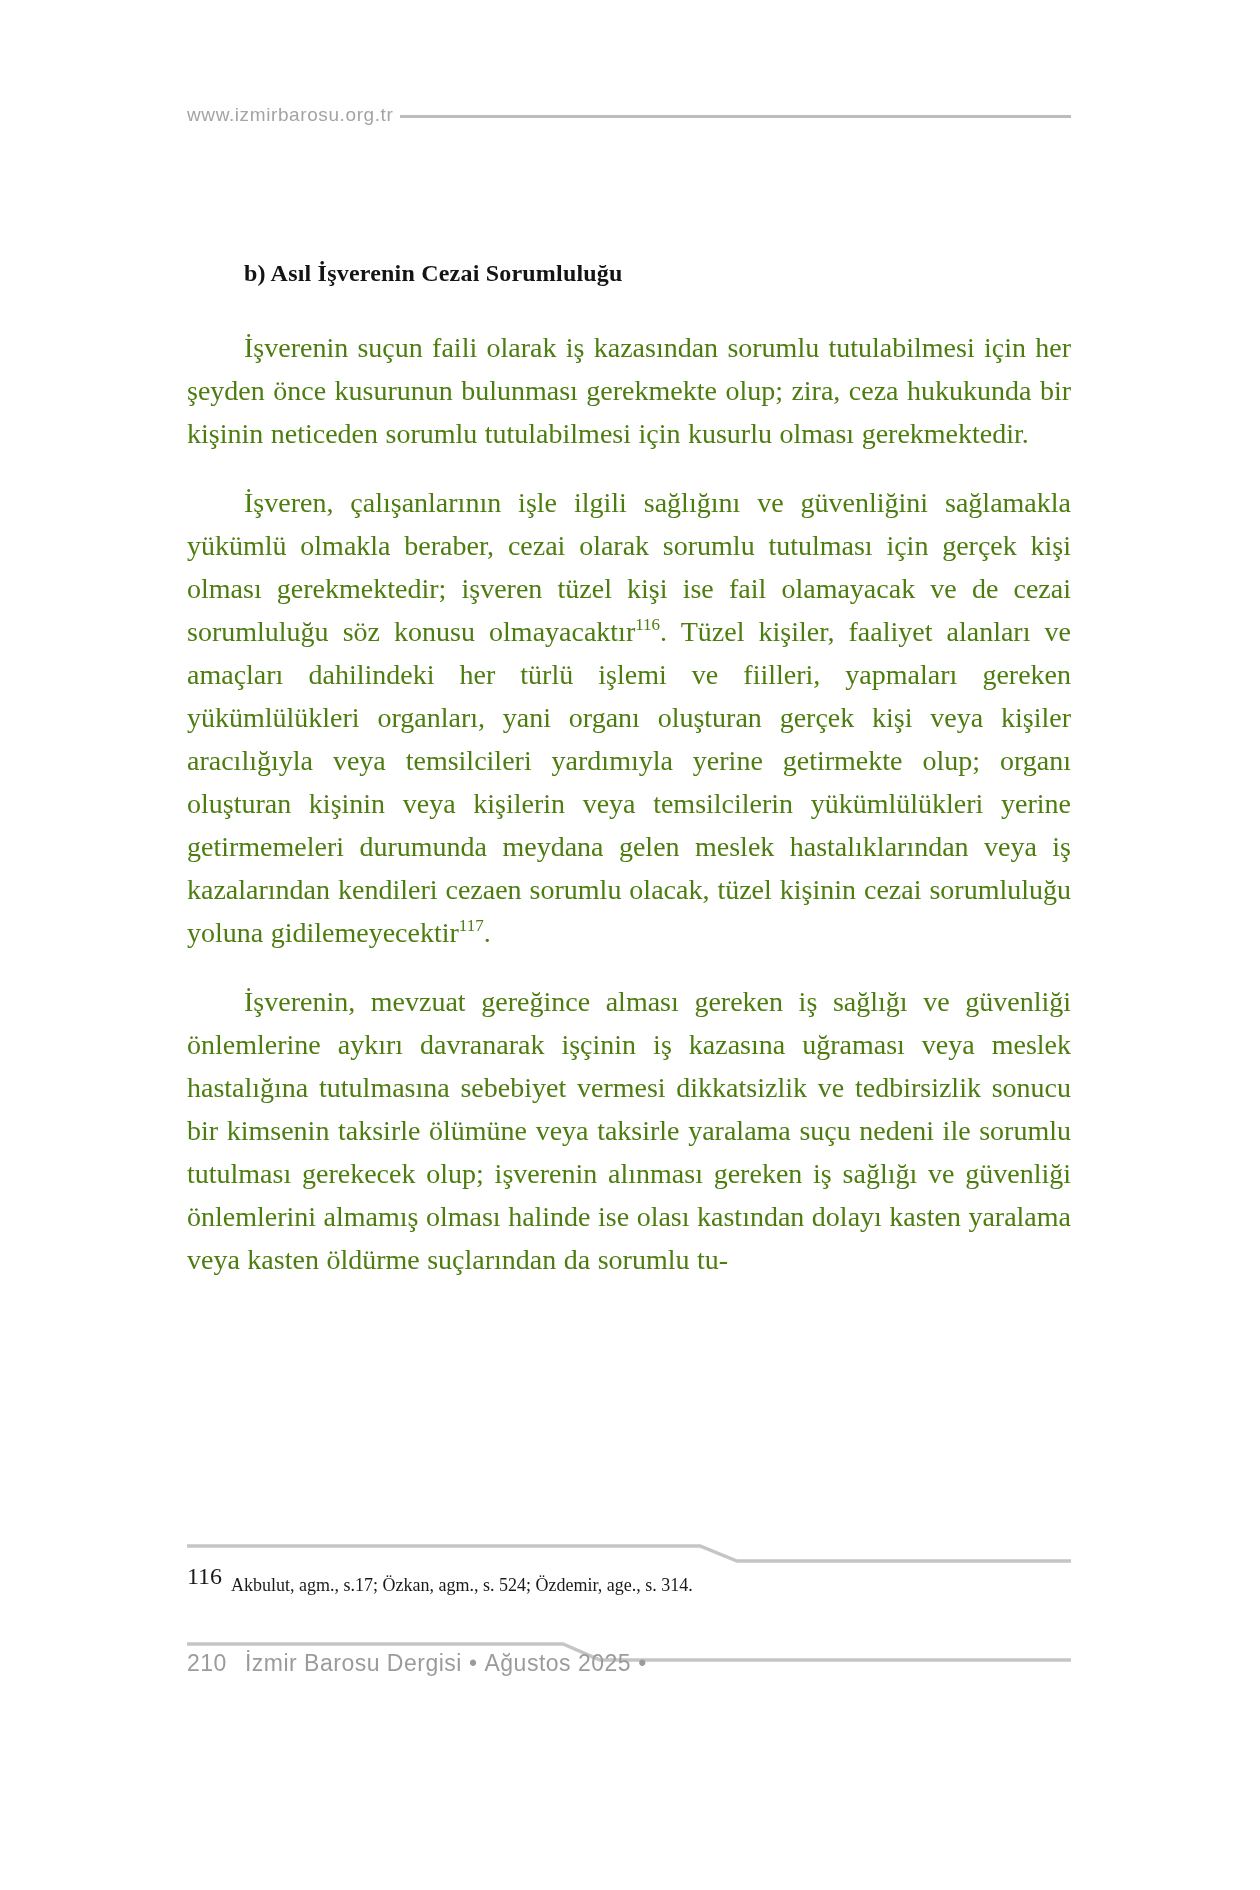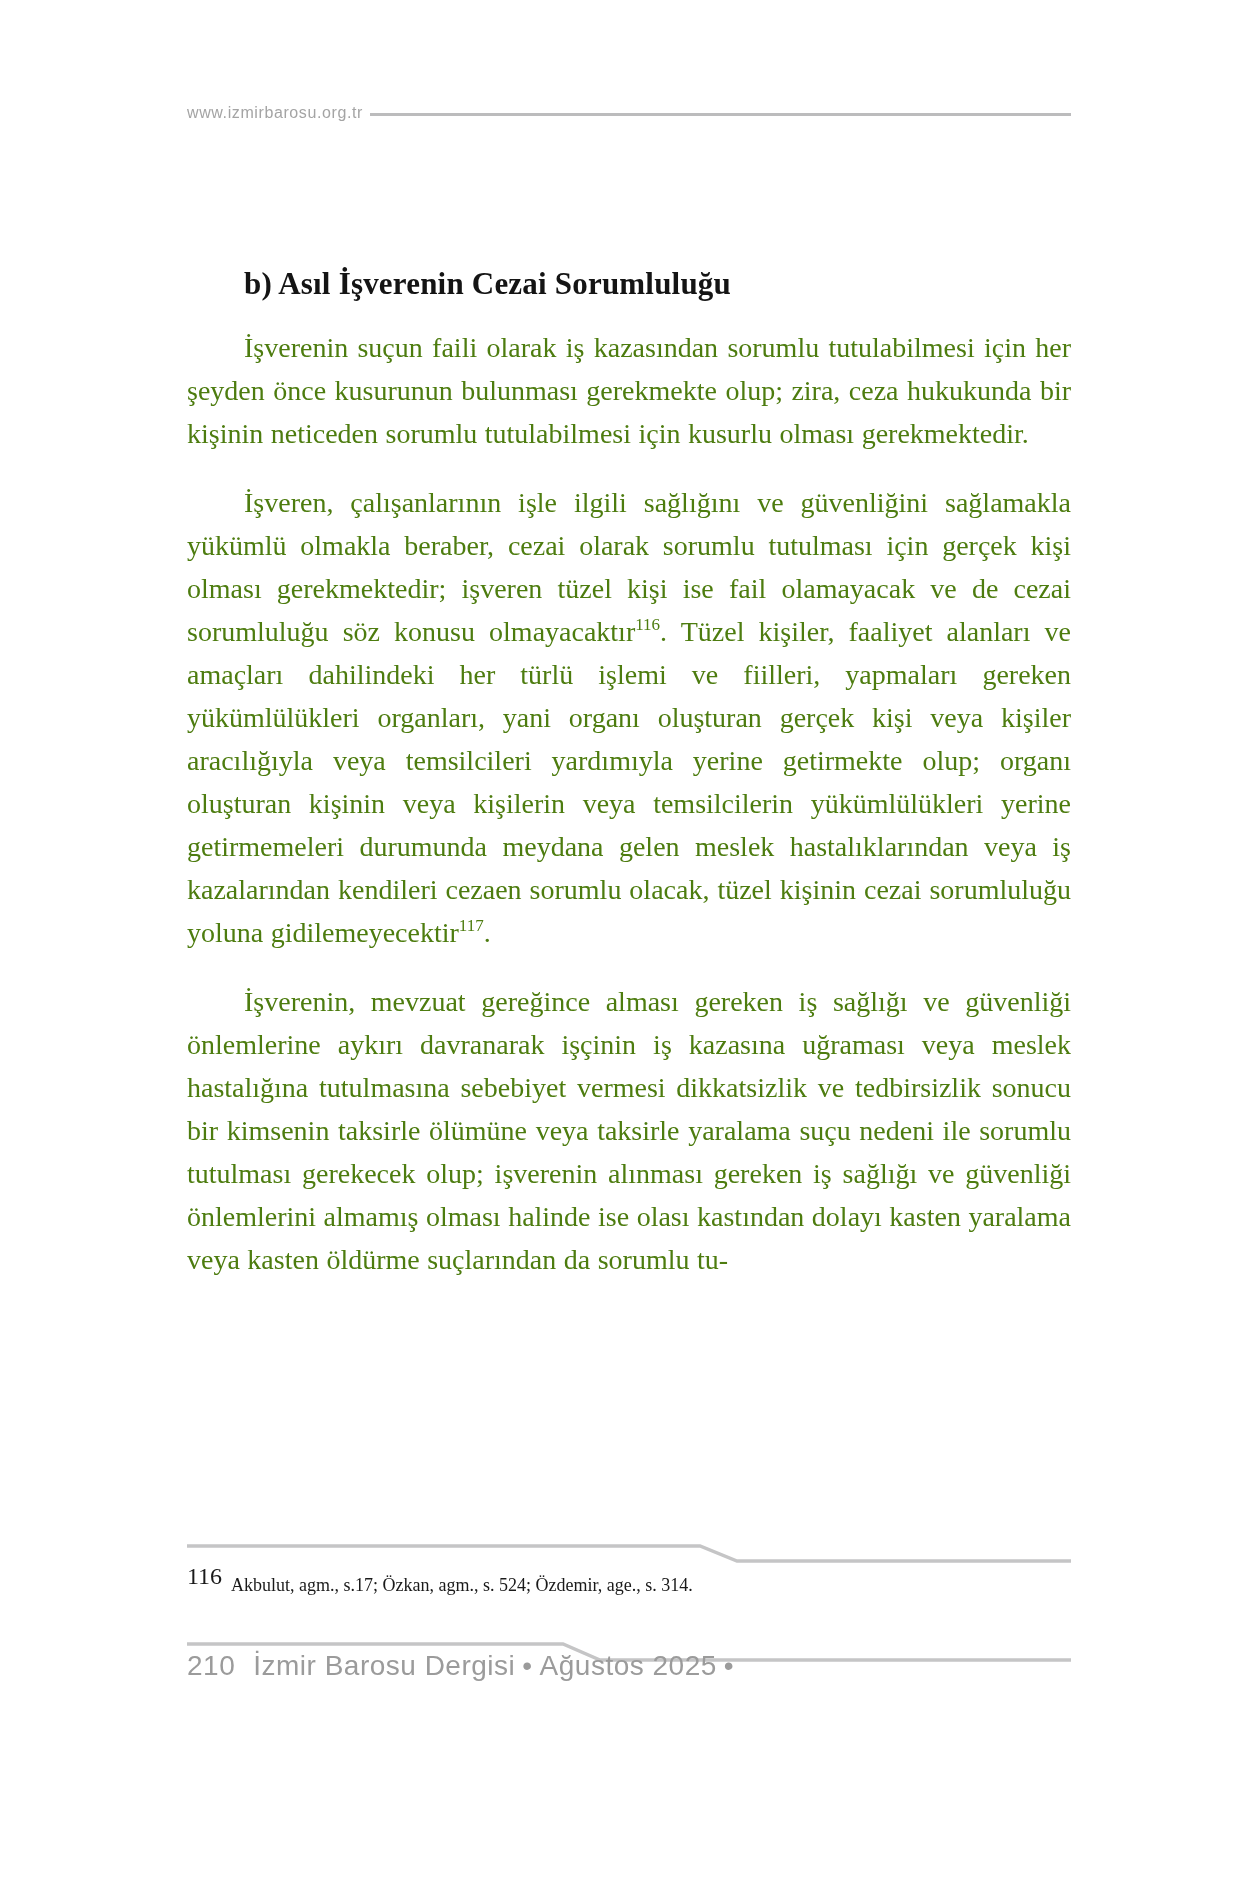--- a/index.html
+++ b/index.html
@@ -12,32 +12,32 @@
   }
   .page { position:absolute; inset:0; }
 
   
   .page-header {
     position:absolute; left:187px; right:189px; top:104px;
     display:flex; align-items:center;
   }
   .header-url {
     font-family:"Liberation Sans", sans-serif;
-    font-size:16px; color:#a4a4a4; letter-spacing:0.6px;
+    font-size:19px; color:#a4a4a4; letter-spacing:0.6px;
     white-space:nowrap;
   }
   .header-rule {
     flex:1; height:3px; background:#bcbcbd; margin-left:7px; margin-top:3px;
   }
 
   
   .section-heading {
     position:absolute; left:187px; top:240px; width:884px;
     padding-left:57px; box-sizing:border-box;
-    font-size:31px; font-weight:bold; color:#141414;
+    font-size:24px; font-weight:bold; color:#141414;
     letter-spacing:0.2px;
   }
 
   
   .body-text { position:absolute; left:187px; top:326px; width:884px; }
   .body-para {
     margin:0 0 26px 0;
     font-size:28px; line-height:43px;
     text-align:justify; text-indent:57px;
     color:#4d7c0f;
@@ -60,21 +60,21 @@
   .footnote-number {
     font-size:24px; color:#1a1a1a;
     position:relative; top:-7px; margin-right:9px;
   }
   .footnote-text { font-size:18px; color:#1a1a1a; }
 
   
   .page-footer {
     position:absolute; left:187px; top:1650px;
     font-family:"Liberation Sans", sans-serif;
-    font-size:28px; color:#9b9b9b; letter-spacing:0.5px;
+    font-size:23px; color:#9b9b9b; letter-spacing:0.5px;
     white-space:nowrap;
   }
   .footer-page-number { margin-right:18px; }
   .footer-bullet { margin:0 7px; }
 </style>
 </head>
 <body>
 
 <div class="page">
 

